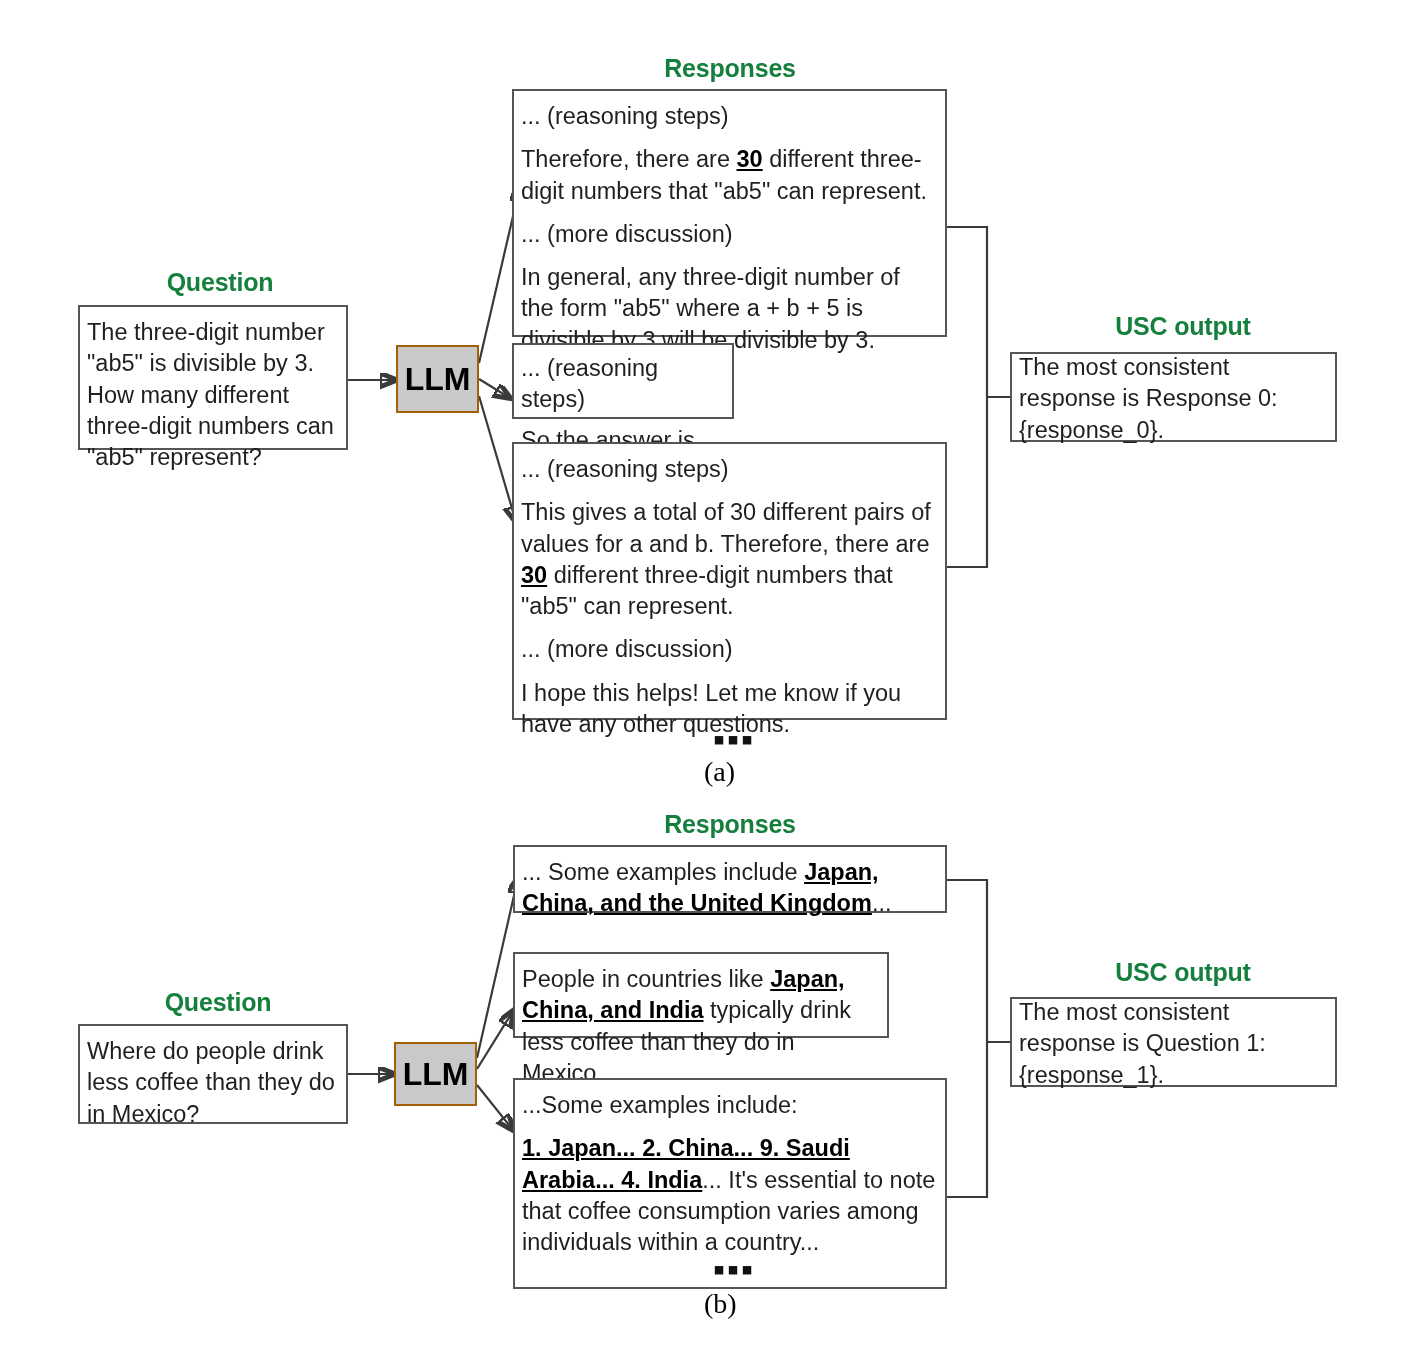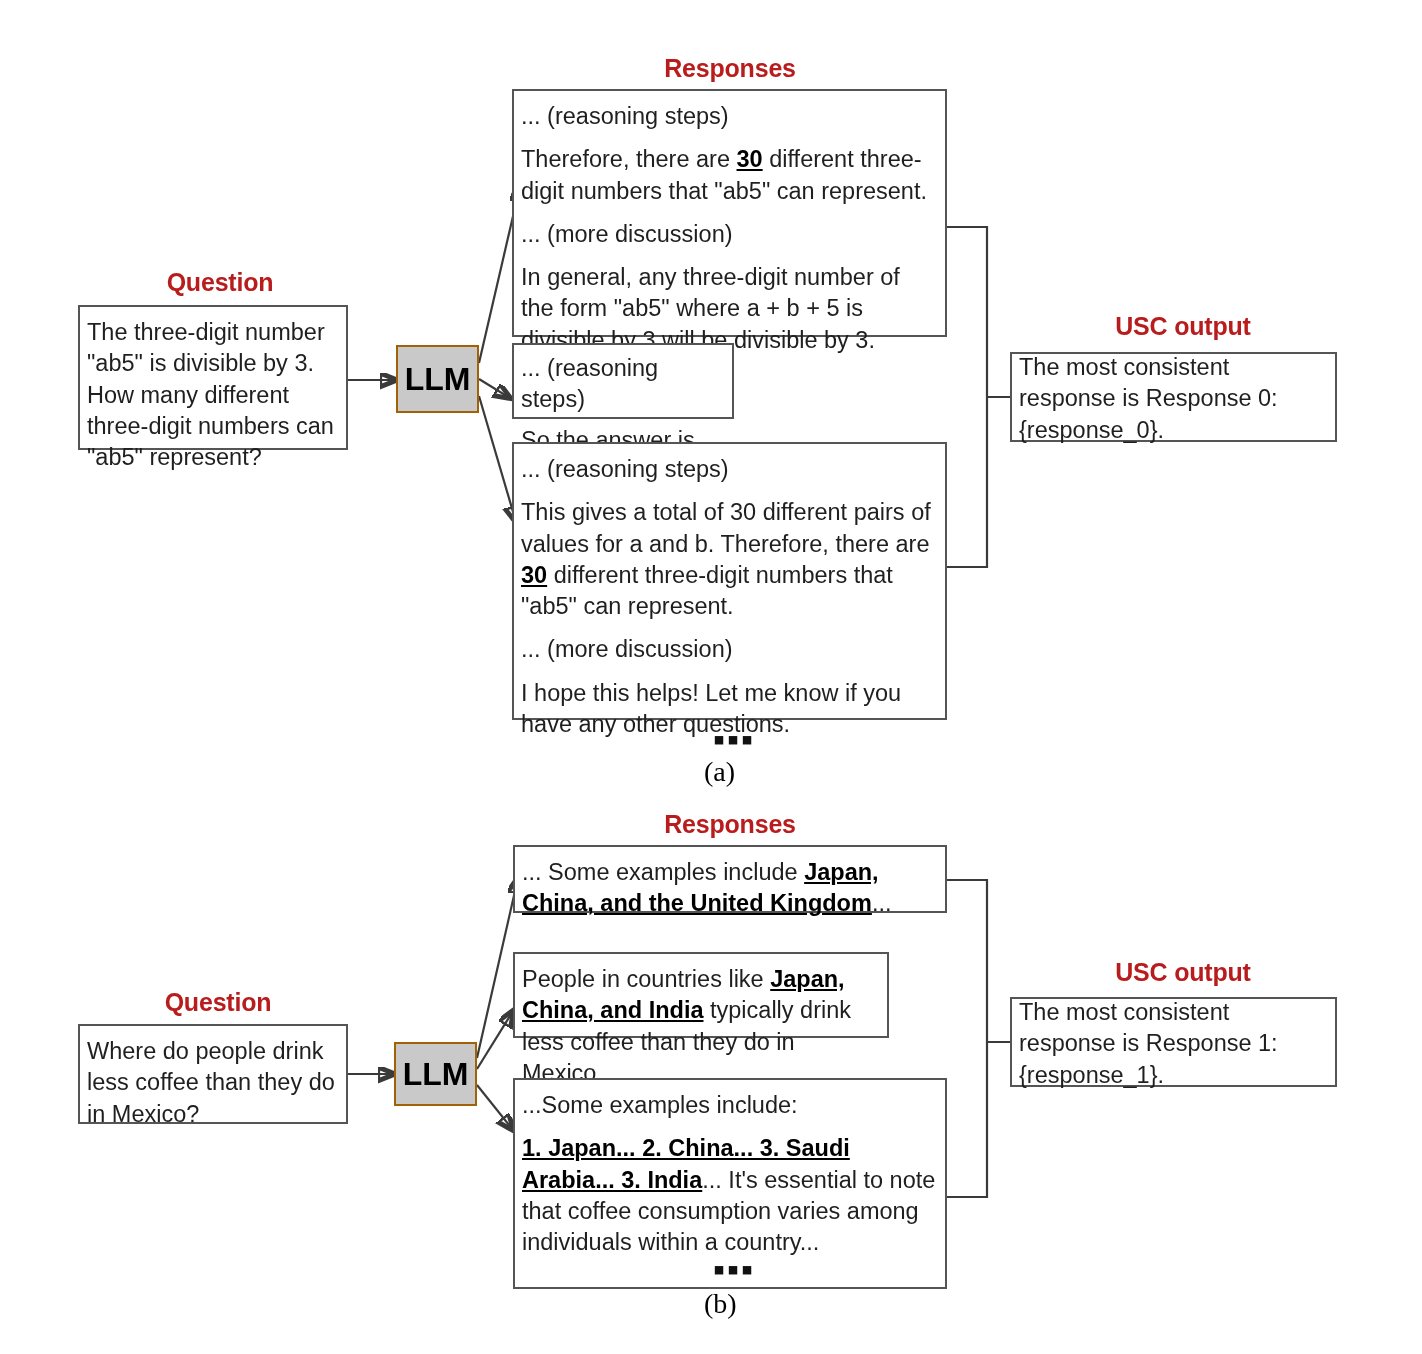--- a/index.html
+++ b/index.html
@@ -16,21 +16,21 @@
     overflow: hidden;
   }
   .panel { position: absolute; left: 0; width: 1422px; }
 
   .sec-title {
     position: absolute;
     font-weight: bold;
     font-size: 25px;
     letter-spacing: -0.2px;
     text-align: center;
-    color: #b91c1c;
+    color: #15803d;
     white-space: nowrap;
   }
 
   .tbox {
     position: absolute;
     box-sizing: border-box;
     border: 2px solid #555;
     background: #fff;
     padding: 6px 6px 6px 7px;
     font-size: 23.5px;
@@ -183,25 +183,25 @@
   <div class="tbox" style="left:513px; top:845px; width:434px; height:68px;">
     <p><span>... Some examples include </span><span class="u">Japan, China, and the United Kingdom</span><span>...</span></p>
   </div>
 
   <div class="tbox" style="left:513px; top:952px; width:376px; height:86px;">
     <p><span>People in countries like </span><span class="u">Japan, China, and India</span><span> typically drink less coffee than they do in Mexico.</span></p>
   </div>
 
   <div class="tbox" style="left:513px; top:1078px; width:434px; height:211px;">
     <p>...Some examples include:</p>
-    <p><span class="u">1. Japan... 2. China... 3. Saudi Arabia... 3. India</span><span>... It's essential to note that coffee consumption varies among individuals within a country...</span></p>
+    <p><span class="u">1. Japan... 2. China... 9. Saudi Arabia... 4. India</span><span>... It's essential to note that coffee consumption varies among individuals within a country...</span></p>
   </div>
 
   <div class="dots" style="left:713px; top:1252px;">▪▪▪</div>
 
   <div class="sec-title" style="left:1053px; top:958px; width:260px;">USC output</div>
 
   <div class="tbox" style="left:1010px; top:997px; width:327px; height:90px; display:flex; align-items:center;">
-    <p>The most consistent response is Response 1: {response_1}.</p>
+    <p>The most consistent response is Question 1: {response_1}.</p>
   </div>
 
   <div class="plabel" style="left:704px; top:1288px;">(b)</div>
 </div>
 
 </body></html>

